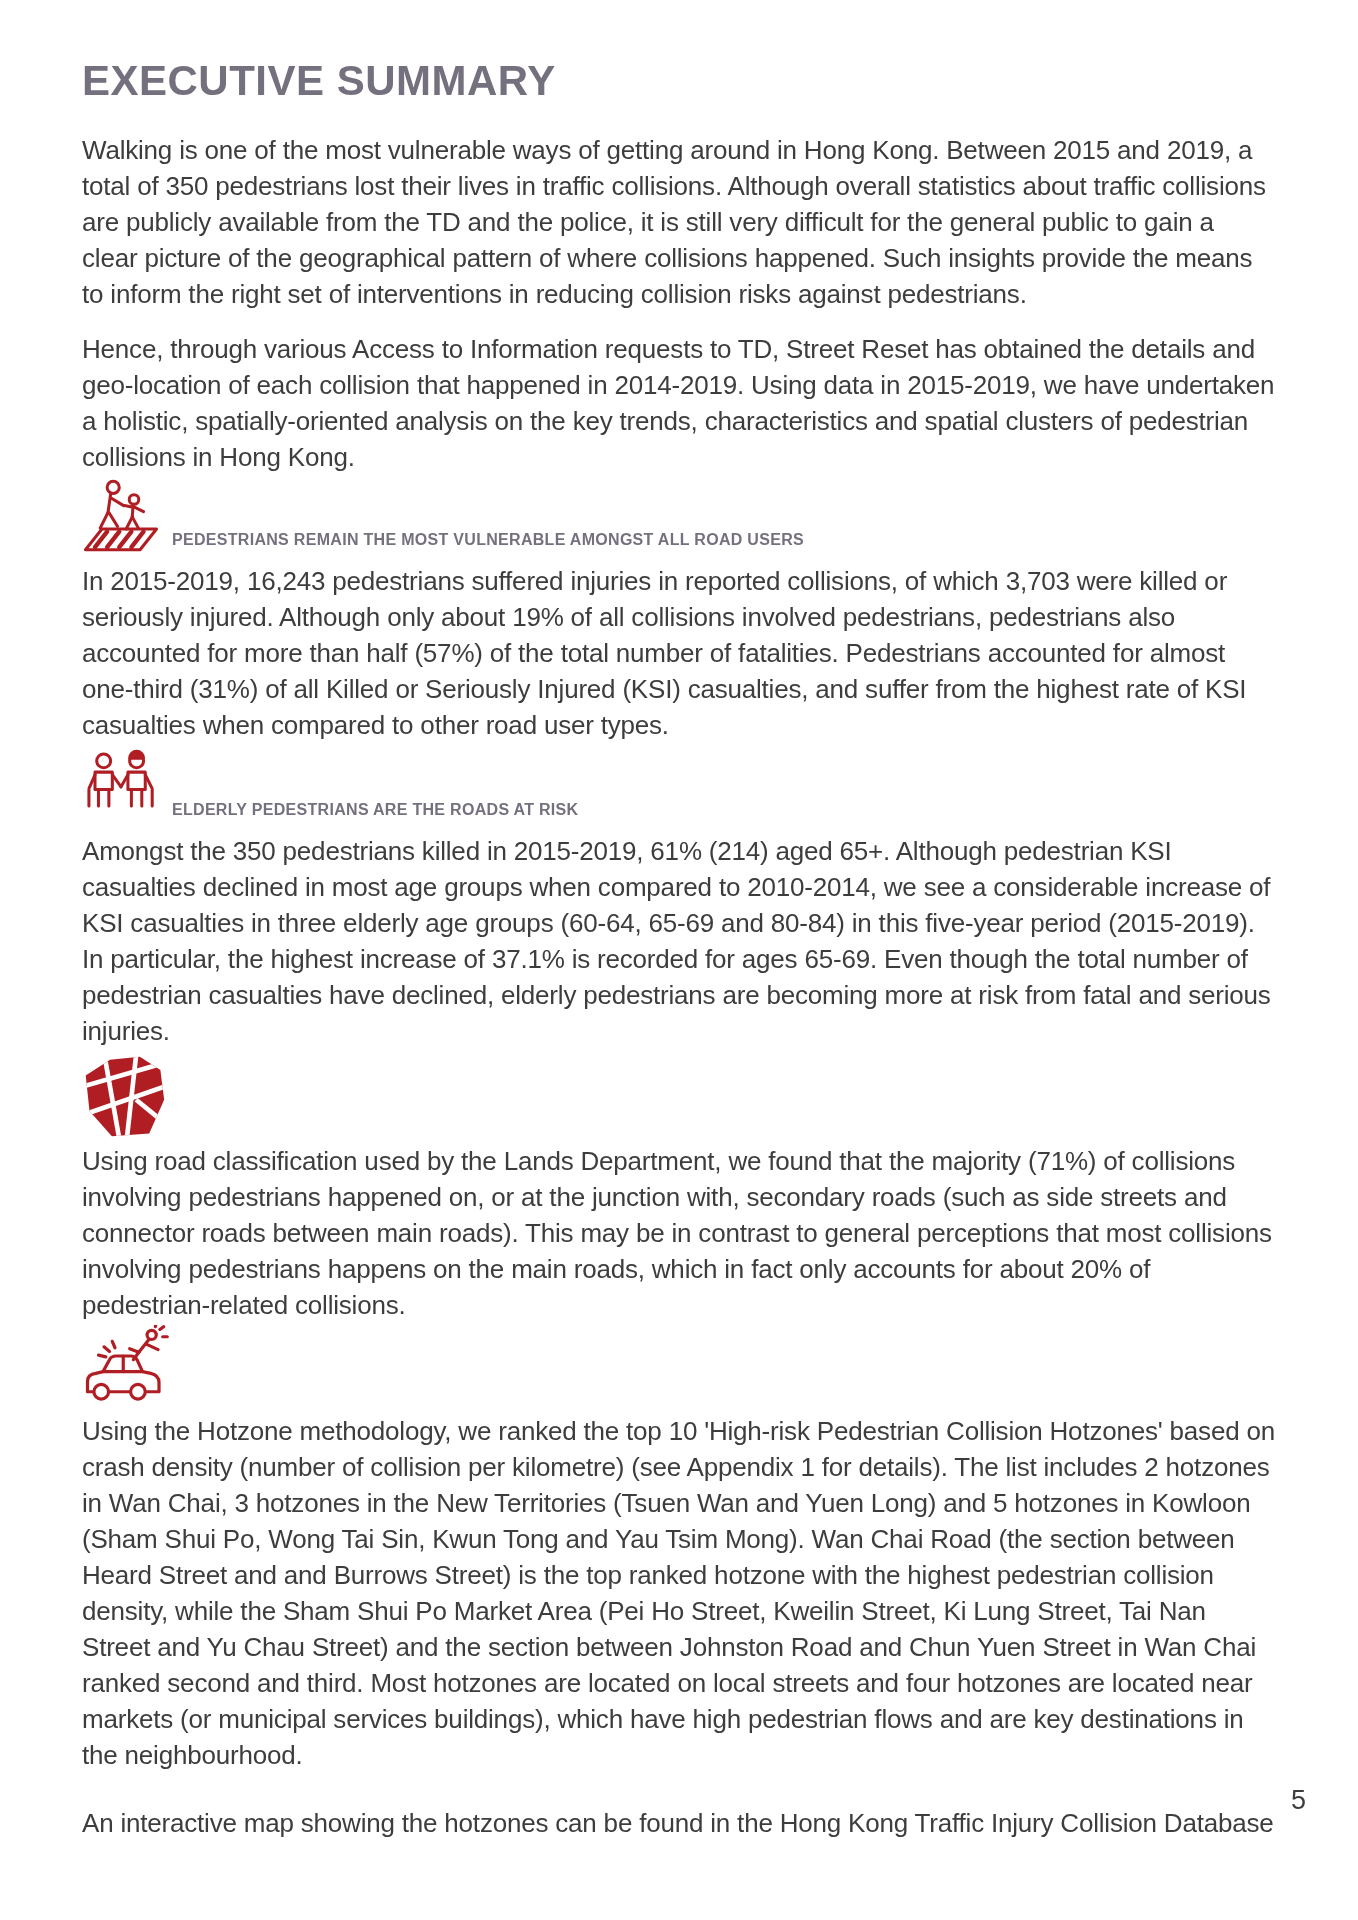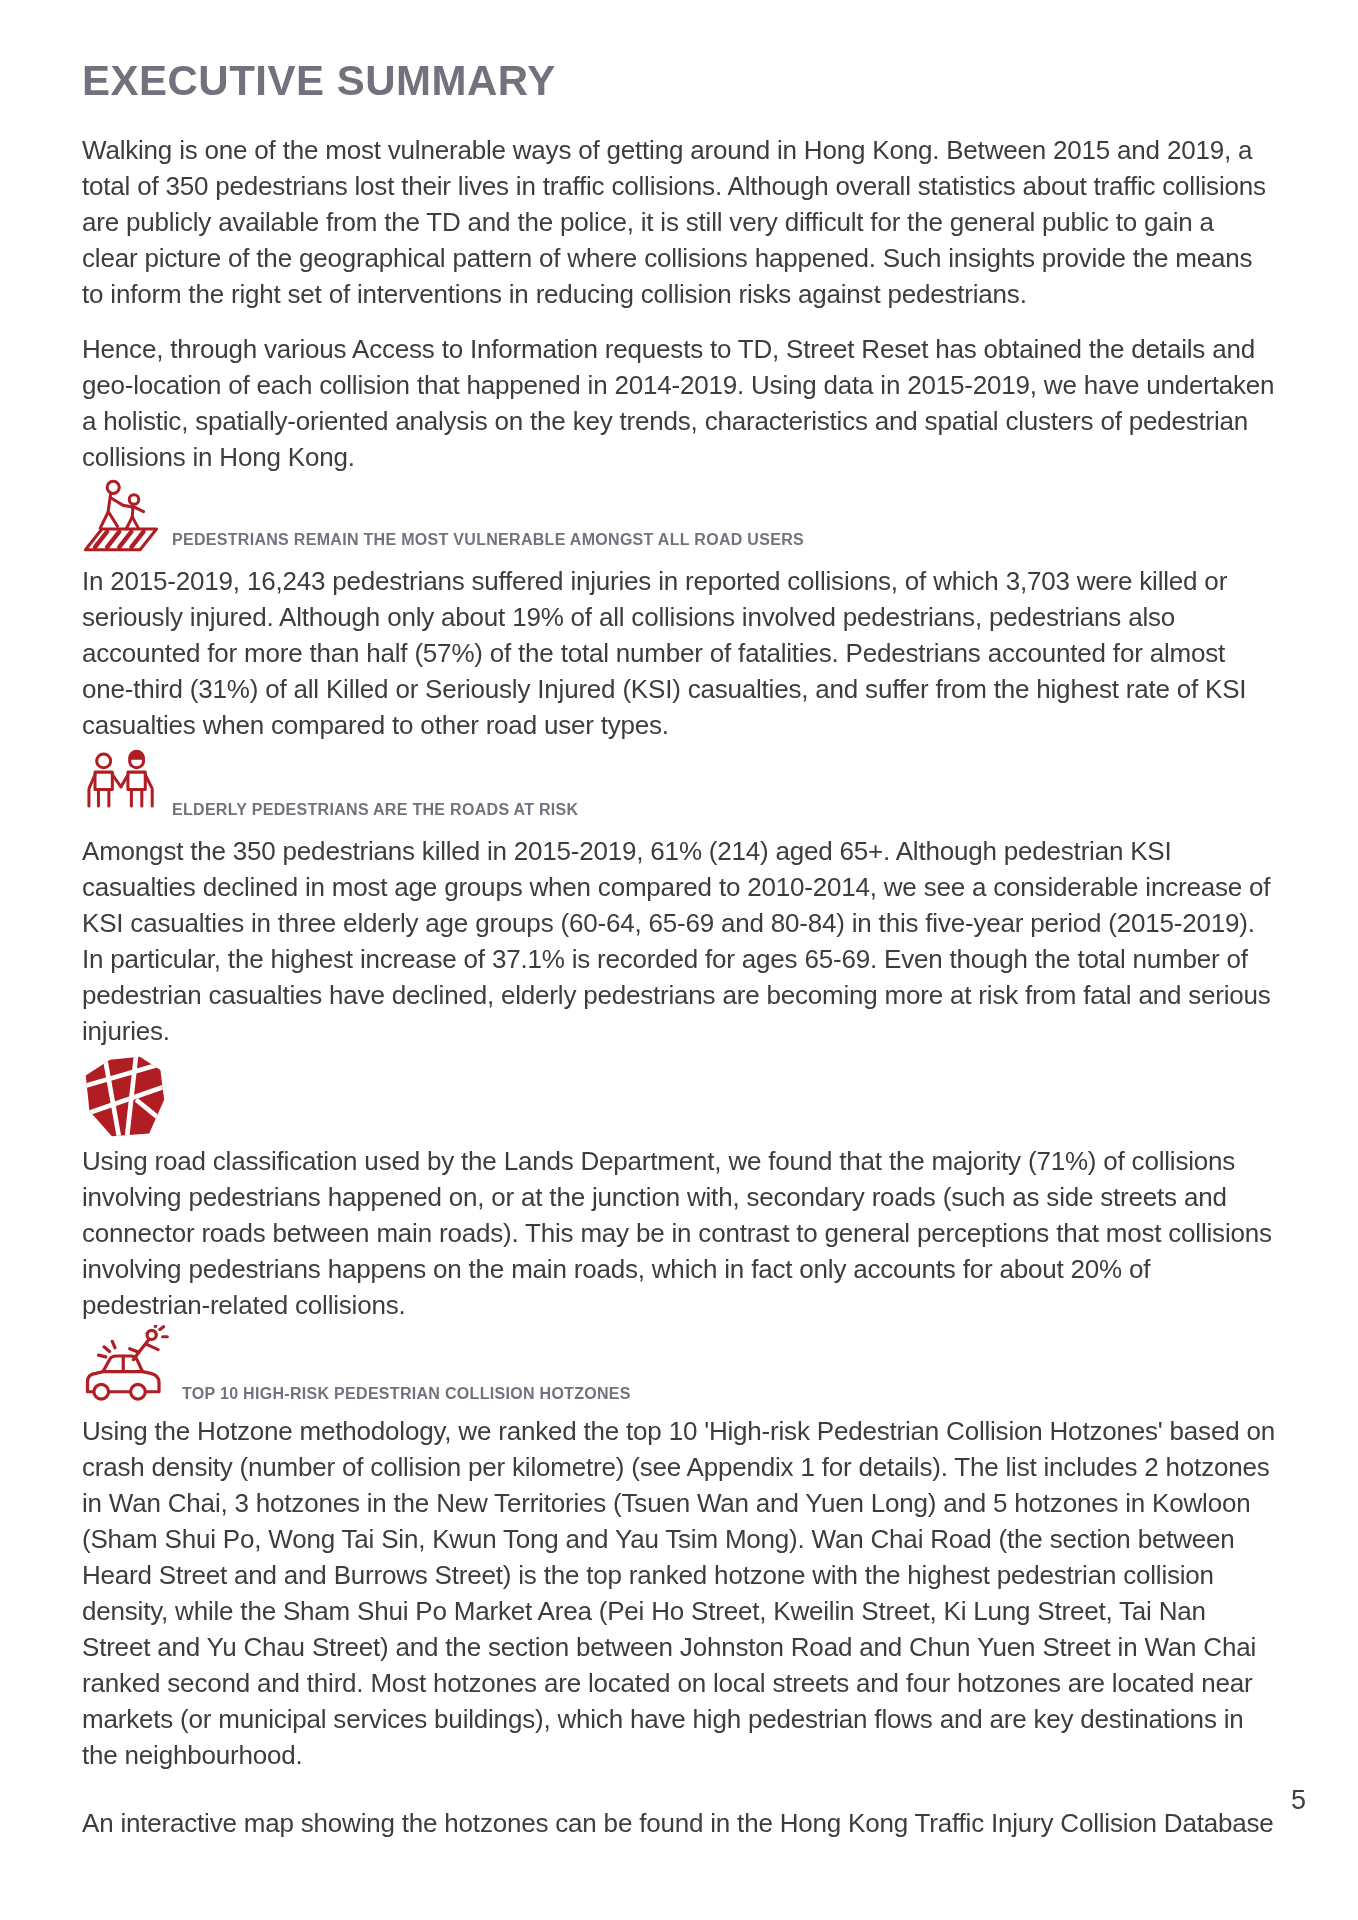--- a/index.html
+++ b/index.html
@@ -163,21 +163,20 @@
           <path d="M62 29 L56 37"></path>
           <path d="M85 4 l4 -3"></path>
           <path d="M88 12 h5"></path>
           <path d="M80 1 l1 -4"></path>
           <path d="M30 28 l-6 -5"></path>
           <path d="M36 24 l-3 -7"></path>
           <path d="M26 34 l-8 -2"></path>
         </g>
       </svg>
     </span>
-    <h2>TOP 10 HIGH-RISK PEDESTRIAN COLLISION HOTZONES</h2>
   </div>
   <p class="body-text">Using the Hotzone methodology, we ranked the top 10 'High-risk Pedestrian Collision Hotzones' based on crash density (number of collision per kilometre) (see Appendix 1 for details). The list includes 2 hotzones in Wan Chai, 3 hotzones in the New Territories (Tsuen Wan and Yuen Long) and 5 hotzones in Kowloon (Sham Shui Po, Wong Tai Sin, Kwun Tong and Yau Tsim Mong). Wan Chai Road (the section between Heard Street and and Burrows Street) is the top ranked hotzone with the highest pedestrian collision density, while the Sham Shui Po Market Area (Pei Ho Street, Kweilin Street, Ki Lung Street, Tai Nan Street and Yu Chau Street) and the section between Johnston Road and Chun Yuen Street in Wan Chai ranked second and third. Most hotzones are located on local streets and four hotzones are located near markets (or municipal services buildings), which have high pedestrian flows and are key destinations in the neighbourhood.</p>
 
   <p class="body-text footer-para"><span>An interactive map showing the hotzones can be found in the Hong Kong Traffic Injury Collision Database (developed by Street Reset): </span><a href="#" class="link">https://hkdistricts-info.shinyapps.io/trafficcollisions</a><span>.</span></p>
 
   <div class="page-number">5</div>
 
 </div>
 
 </body></html>

